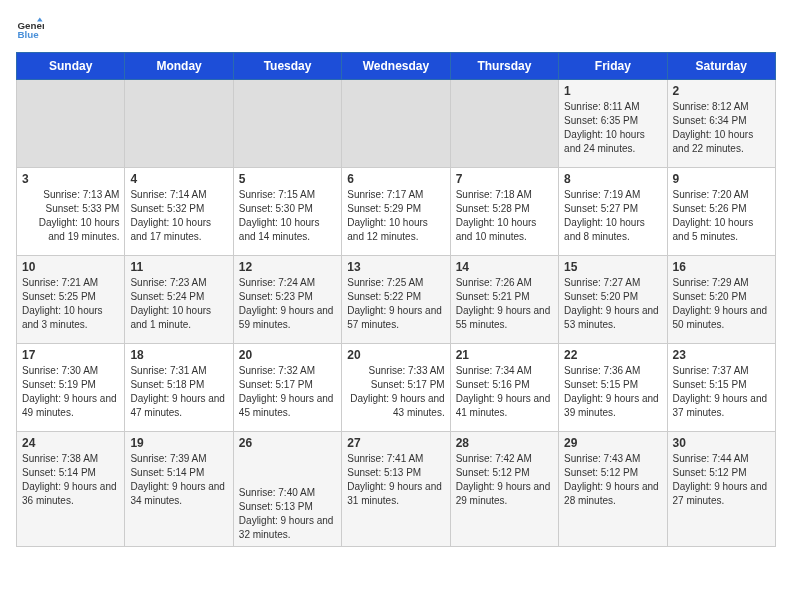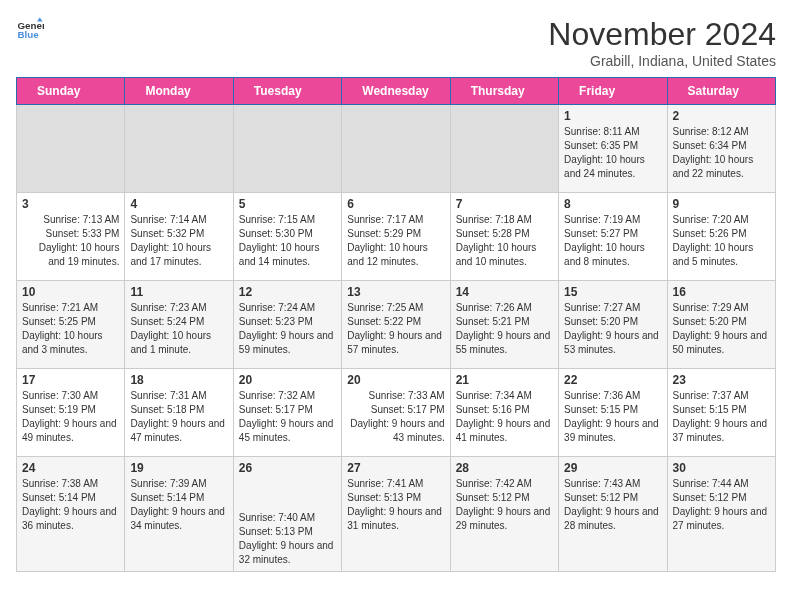--- a/index.html
+++ b/index.html
@@ -36,26 +36,26 @@
     .calendar-subtitle {
       font-size: 14px;
       color: #555;
     }
     table {
       width: 100%;
       border-collapse: collapse;
       table-layout: fixed;
     }
     thead tr th {
-      background-color: #ec4899;
+      background-color: #1d4ed8;
       color: #fff;
       font-size: 12px;
       font-weight: bold;
       padding: 6px 20px;
-      text-align: left;
+      text-align: center;
       border: 1px solid #2a6aaf;
     }
     tbody tr td {
       border: 1px solid #ccc;
       vertical-align: top;
       padding: 4px 5px;
       font-size: 10px;
       color: #333;
       height: 88px;
       background: #fff;
@@ -84,24 +84,20 @@
 </head>
 <body>
 
 <div class="header-area">
   <div class="logo">
     <svg class="logo-icon" viewBox="0 0 40 40">
       <text x="2" y="18" font-size="14" font-weight="bold" fill="#333">General</text>
       <text x="2" y="32" font-size="14" font-weight="bold" fill="#4a90d9">Blue</text>
       <polygon points="30,8 38,8 34,2" fill="#4a90d9"></polygon>
     </svg>
-  </div>
-  <div class="title-area">
-    <div class="calendar-title">November 2024</div>
-    <div class="calendar-subtitle">Grabill, Indiana, United States</div>
   </div>
 </div>
 
 <table>
   <thead>
     <tr>
       <th>Sunday</th>
       <th>Monday</th>
       <th>Tuesday</th>
       <th>Wednesday</th>

